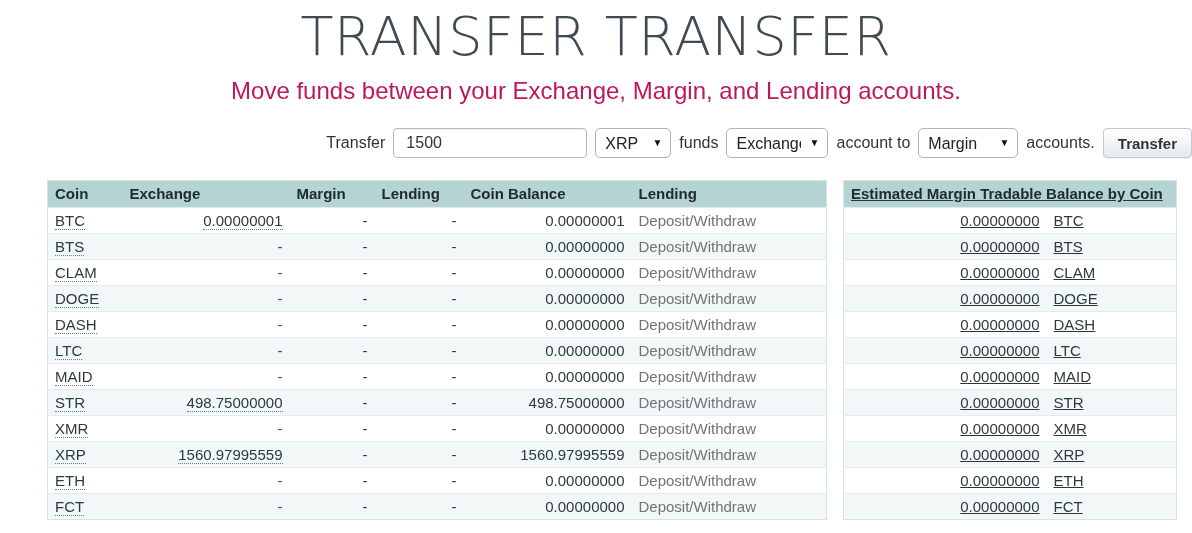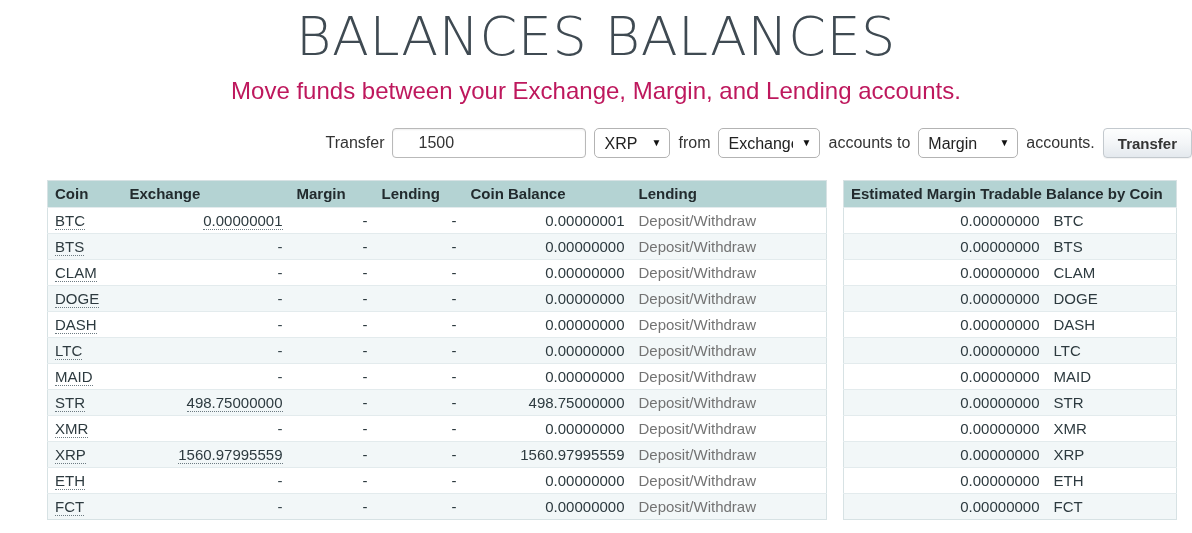--- a/index.html
+++ b/index.html
@@ -46,21 +46,21 @@
     justify-content: flex-end;
     gap: 8px;
     font-size: 16px;
     color: #333333;
   }
   .form-label { white-space: nowrap; }
 
   .amount-input {
     width: 194px;
     height: 30px;
-    padding: 2px 25px;
+    padding: 2px 12px;
     font-size: 16px;
     font-family: "Liberation Sans", sans-serif;
     color: #333;
     border: 1px solid #b9b9b9;
     border-radius: 4px;
     background: #fff;
     box-shadow: inset 0 1px 2px rgba(0,0,0,0.07);
     outline: none;
   }
 
@@ -173,53 +173,53 @@
     text-decoration: none;
   }
   .action-link {
     color: #737373;
     text-decoration: none;
     cursor: pointer;
   }
   .dash { color: #3a484e; }
 
   
-  .margin-table { width: 333px; table-layout: fixed; }
+  .margin-table { width: 333px; table-layout: fixed; text-decoration: underline; }
   .margin-table col.m-val  { width: 203px; }
   .margin-table col.m-coin { width: 130px; }
   .margin-table th { text-align: left; }
   .margin-table td.num  { text-align: right; }
   .margin-table td.sym  { text-align: left; }
 </style>
 </head>
 <body>
 
 <div class="page-header">
-  <h1 class="page-title">BALANCES BALANCES</h1>
+  <h1 class="page-title">TRANSFER TRANSFER</h1>
   <p class="page-subtitle">Move funds between your Exchange, Margin, and Lending accounts.</p>
 </div>
 
 <form class="transfer-form">
   <span class="form-label">Transfer</span>
 
   <input class="amount-input" type="text" value="1500" style="">
 
   <span class="select-wrap">
     <select class="styled-select select-coin"><option value="BTC">BTC</option><option value="BTS">BTS</option><option value="CLAM">CLAM</option><option value="DOGE">DOGE</option><option value="DASH">DASH</option><option value="LTC">LTC</option><option value="MAID">MAID</option><option value="STR">STR</option><option value="XMR">XMR</option><option value="XRP" selected="">XRP</option><option value="ETH">ETH</option><option value="FCT">FCT</option></select>
     <span class="select-arrow">▼</span>
   </span>
 
-  <span class="form-label">from</span>
+  <span class="form-label">funds</span>
 
   <span class="select-wrap">
     <select class="styled-select select-from"><option value="Exchange">Exchange</option><option value="Margin">Margin</option><option value="Lending">Lending</option></select>
     <span class="select-arrow">▼</span>
   </span>
 
-  <span class="form-label">accounts to</span>
+  <span class="form-label">account to</span>
 
   <span class="select-wrap">
     <select class="styled-select select-to"><option value="Exchange">Exchange</option><option value="Margin" selected="">Margin</option><option value="Lending">Lending</option></select>
     <span class="select-arrow">▼</span>
   </span>
 
   <span class="form-label">accounts.</span>
 
   <button type="button" class="transfer-button">Transfer</button>
 </form>

